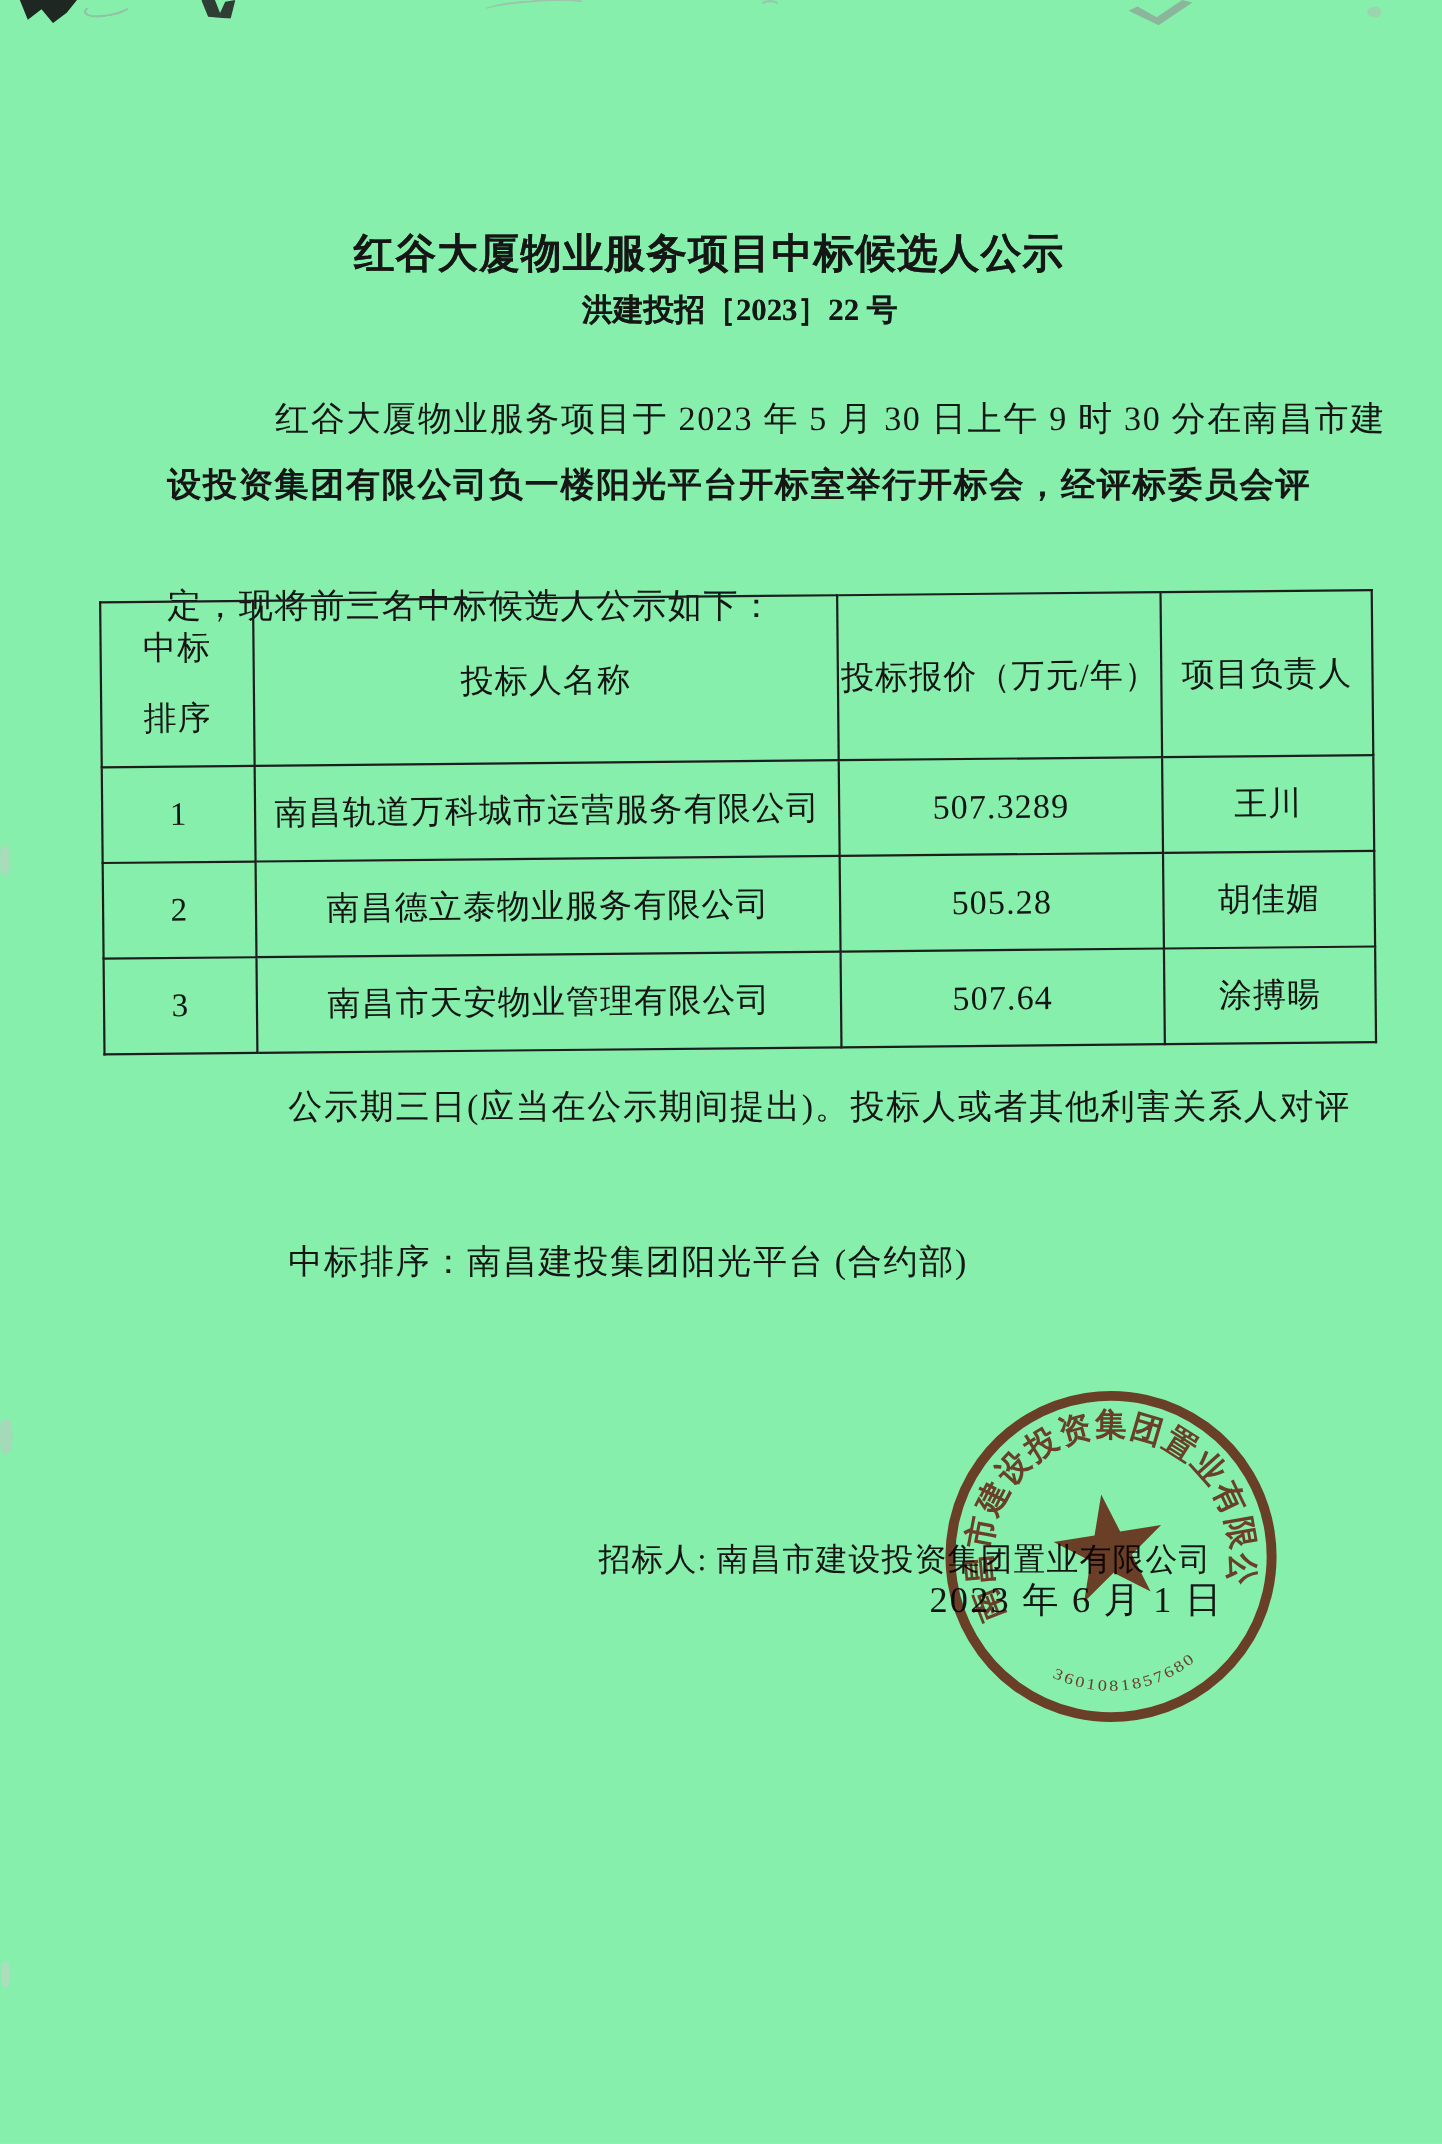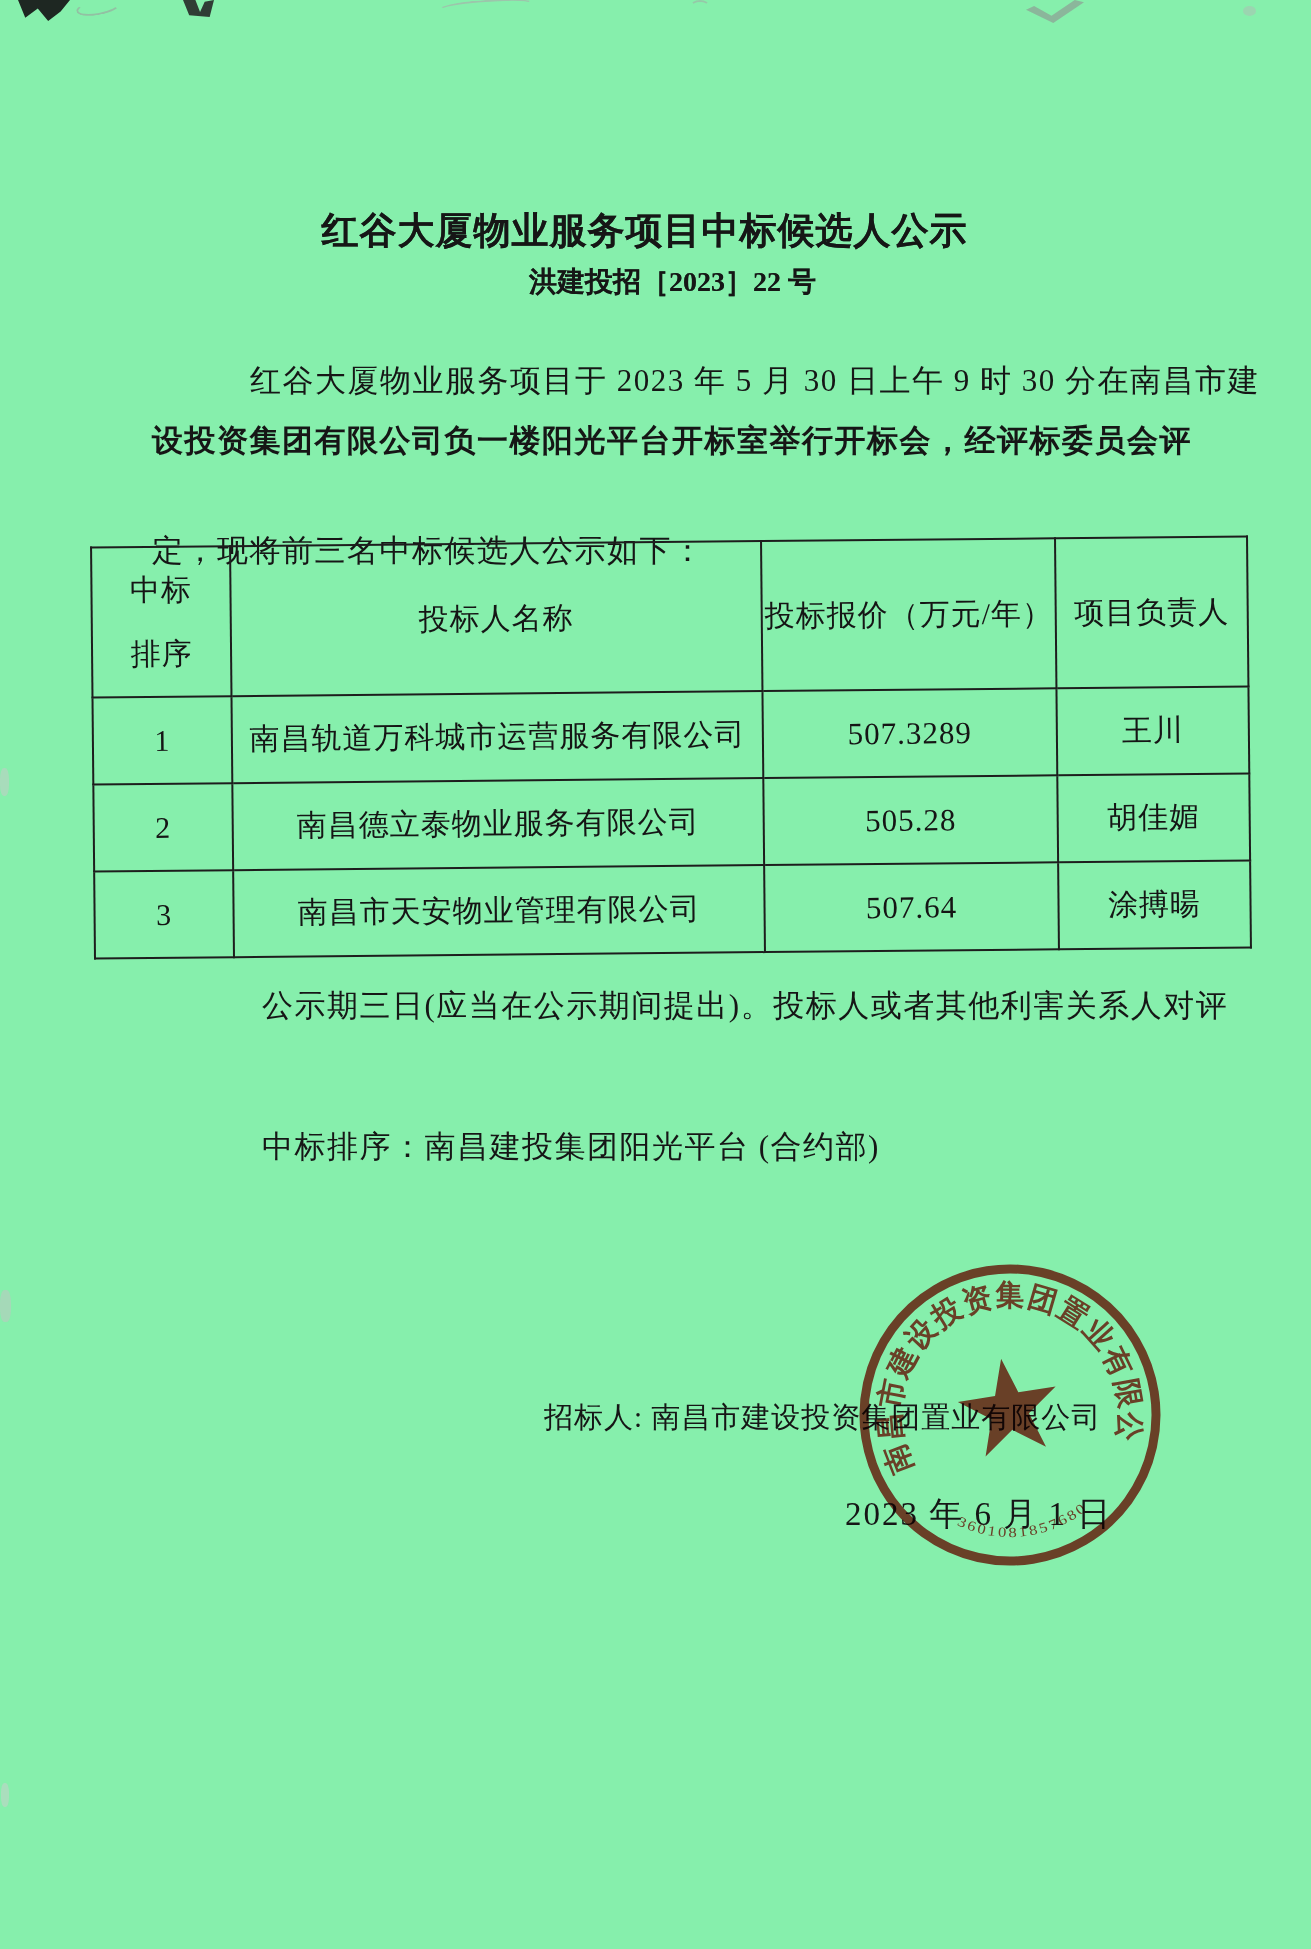--- a/index.html
+++ b/index.html
@@ -60,21 +60,21 @@
   .bid-table tr.hdr td { height: 150px; }
   .bid-table tr.row td { height: 87px; }
   .hdr-rank-inner { width: 68px; margin: 0 auto; line-height: 64px; white-space: normal; }
   .price-cell { font-size: 31px; letter-spacing: 0.5px; }
 
   .notice-l1 { top: 985px; left: 262px; }
   .notice-l2 { top: 1056px; left: 200px; }
   .supervisor-line { top: 1126px; left: 262px; }
   .phone-line { top: 1210px; left: 262px; }
   .tenderer-line { top: 1398px; left: 544px; font-size: 29px; letter-spacing: 1px; }
-  .date-line { top: 1492px; left: 845px; font-size: 33px; letter-spacing: 2px; text-align: center; }
+  .date-line { top: 1432px; left: 845px; font-size: 33px; letter-spacing: 2px; text-align: center; }
 
   .seal {
     position: absolute;
     top: 1256px; left: 851px;
     width: 318px; height: 318px;
     transform: rotate(-9deg);
     opacity: 0.88;
     mix-blend-mode: multiply;
   }
 

